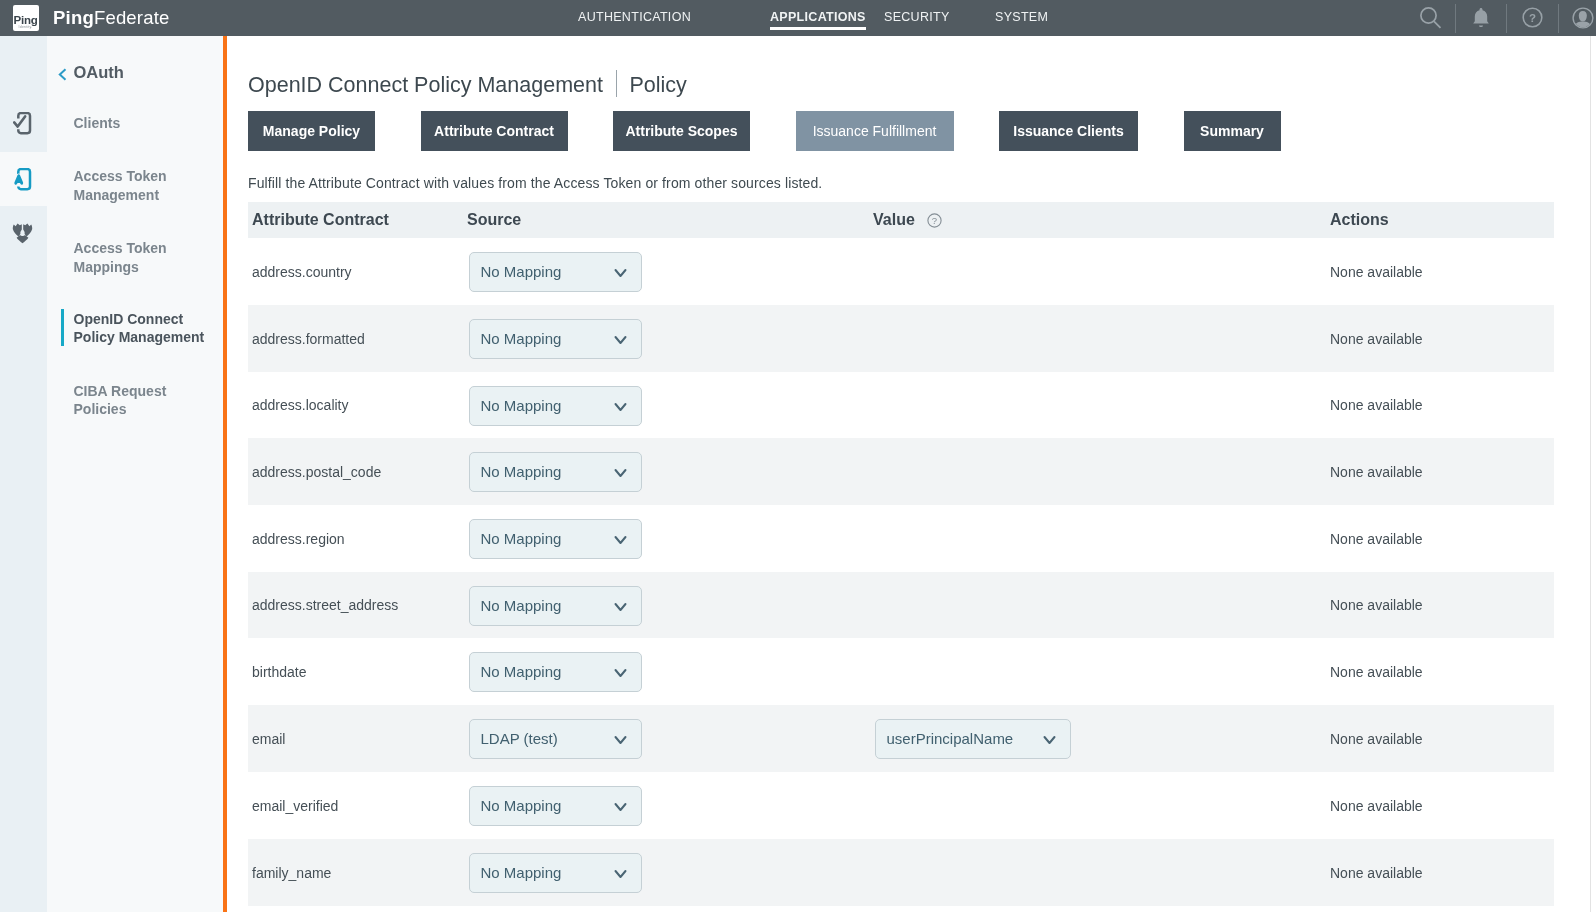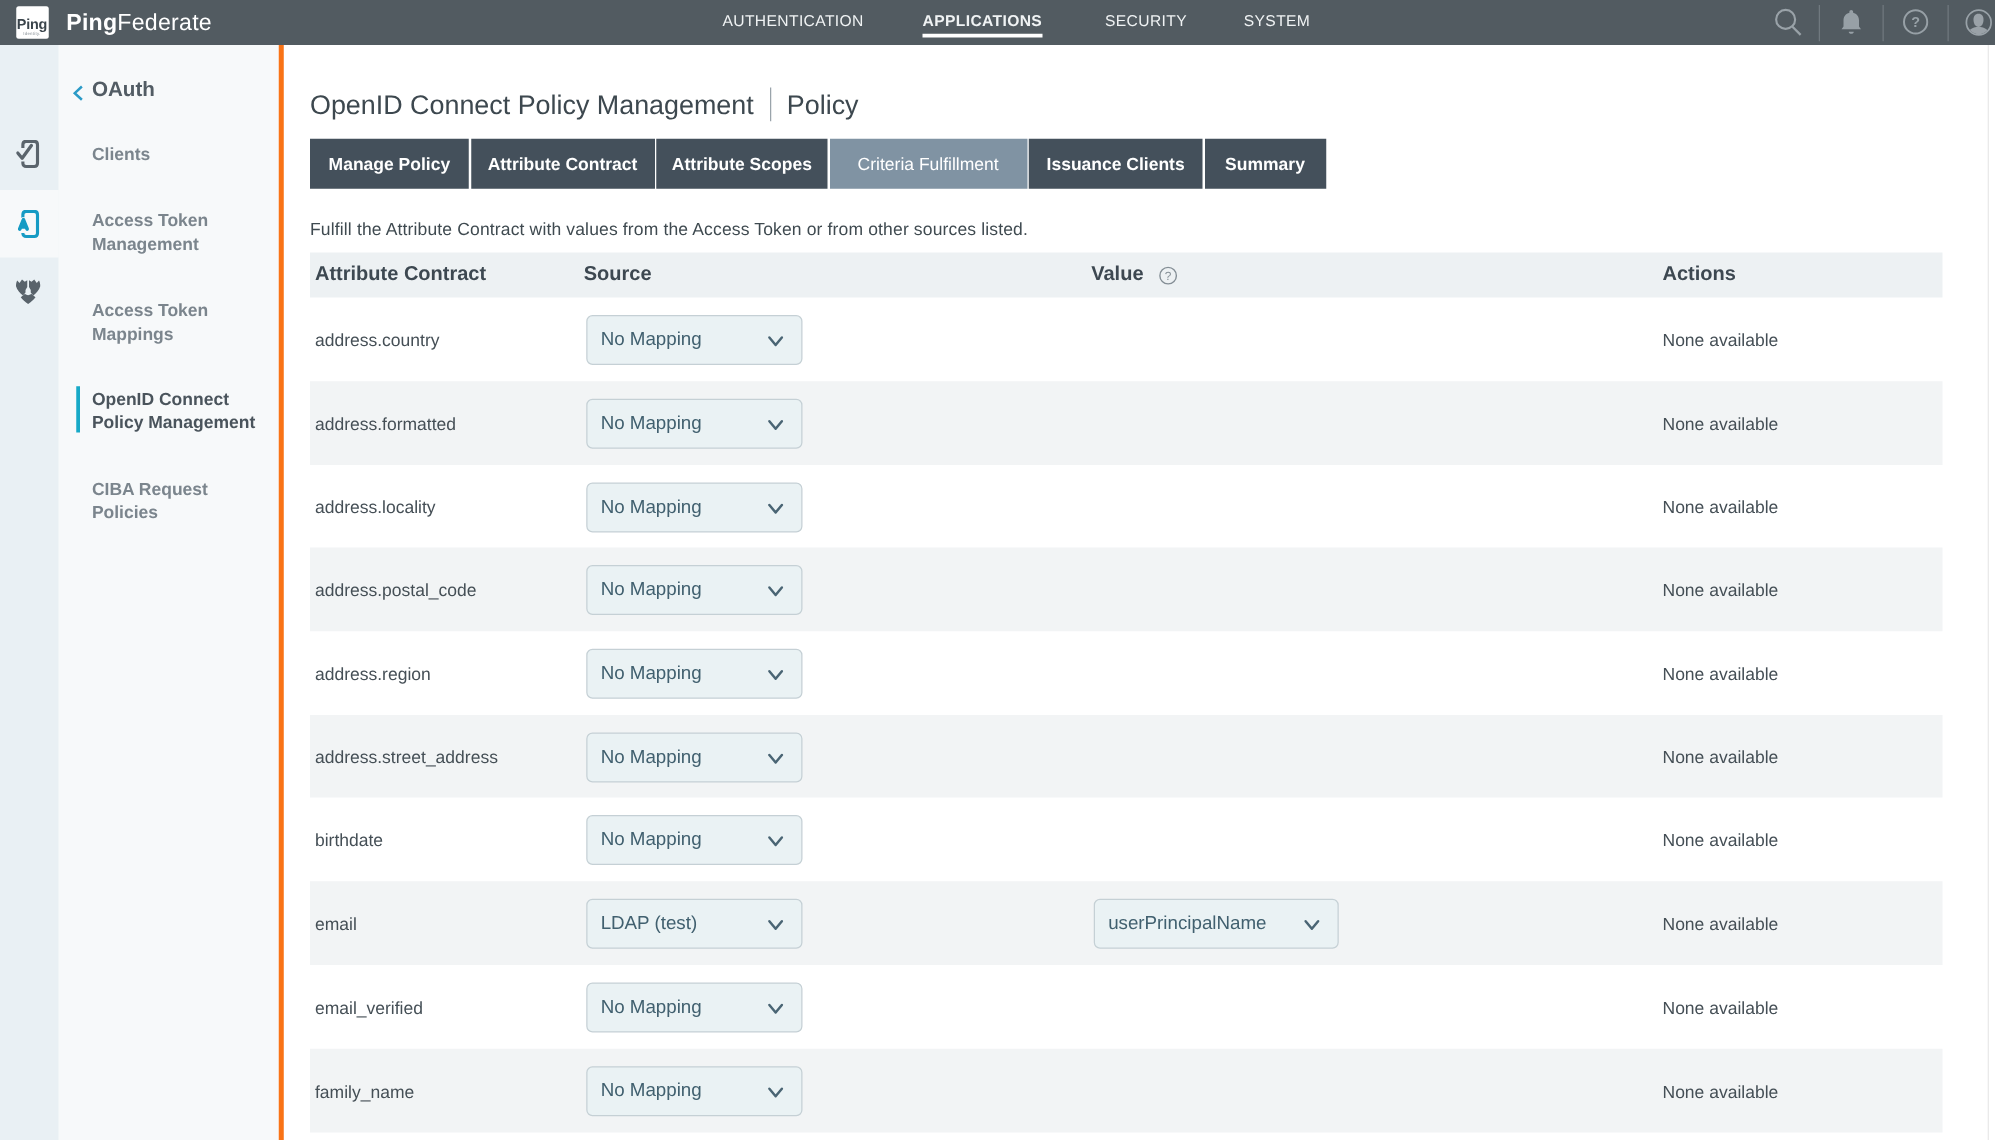--- a/index.html
+++ b/index.html
@@ -8,39 +8,39 @@
   .abs { position:absolute; }
 
   
   #topbar { position:absolute; left:0; top:0; width:1596px; height:36px; background:#525b61; }
   #logo { position:absolute; left:12.5px; top:5px; width:26px; height:26px; background:#fff; border-radius:2px; text-align:center; }
   #logo .p { font-size:11.5px; font-weight:bold; color:#3a444b; line-height:12px; margin-top:9px; letter-spacing:-0.2px; }
   #logo .i { font-size:3.5px; color:#8a9298; line-height:3.5px; letter-spacing:0.2px; }
   #brand { position:absolute; left:53px; top:7px; font-size:18.5px; color:#fff; letter-spacing:0.2px; }
   #brand b { font-weight:bold; }
   .nav { position:absolute; top:0; height:36px; line-height:35px; color:#f0f3f4; font-size:12.5px; letter-spacing:0.3px; }
-  .nav.active { font-weight:bold; }
+  .nav.active { font-weight:bold;margin-left:32px; }
   .nav.active:after { content:""; position:absolute; left:0; right:0; bottom:6.5px; height:2.5px; background:#fff; }
   .ticon { position:absolute; top:0; }
   .tdiv { position:absolute; top:4px; width:1px; height:29px; background:#70797f; }
 
   
   #iconstrip { position:absolute; left:0; top:36px; width:47px; height:876px; background:#e9f0f4; }
   #iconactive { position:absolute; left:0; top:116px; width:47px; height:54px; background:#f7f9fa; }
   #menu { position:absolute; left:47px; top:36px; width:180px; height:876px; background:#f7f9fa; border-right:4px solid #f97316; }
   .mi { position:absolute; left:26.5px; font-size:14px; font-weight:bold; color:#7b858d; line-height:18.5px; }
   .mi.on { color:#4a545c; }
   #oauthhdr { position:absolute; left:26.5px; top:27px; font-size:16.5px; font-weight:bold; color:#525c64; }
   #tealbar { position:absolute; left:14px; top:273px; width:3px; height:37px; background:#17a9c7; }
 
   
   #main { position:absolute; left:228px; top:36px; width:1362px; height:876px; background:#fff; }
   #title { position:absolute; left:20px; top:33.5px; font-size:21.5px; color:#3d484f; }
   #title .sep { display:inline-block; width:1.5px; height:27px; background:#9aa4ab; margin:0 12px 0 13px; vertical-align:-5.5px; }
-  #tabs { position:absolute; left:20px; top:75px; height:40px; display:flex; }
+  #tabs { position:absolute; left:20px; top:75px; height:40px; display:flex;gap:44px; }
   .tab { height:40px; line-height:40px; background:#44505b; color:#fff; font-size:14px; font-weight:bold; text-align:center; margin-right:1.5px; }
   .tab.active { background:#8093a3; font-weight:normal; }
   #desc { position:absolute; left:20px; top:139px; font-size:14px; color:#3f4a50; letter-spacing:0.12px; }
   #thead { position:absolute; left:20px; top:166px; width:1306px; height:36px; background:#edf1f3; }
   .th { position:absolute; top:0; height:36px; line-height:36px; font-size:16px; font-weight:bold; color:#3d4851; }
   .row { position:absolute; left:20px; width:1306px; }
   .row.alt { background:#f2f4f5; }
   .rlabel { position:absolute; left:4px; top:0; height:100%; display:flex; align-items:center; font-size:14px; color:#454f56; }
   .ddown { position:absolute; top:13.5px; height:40px; background:#eaf2f4; border:1px solid #c5d0d5; border-radius:5px; font-size:15px; color:#41606f; line-height:38px; padding-left:10.5px; }
   .ddown svg { position:absolute; right:14px; top:14px; }
@@ -116,21 +116,21 @@
     <div class="mi" style="top:345.5px;">CIBA Request<br>Policies</div>
   </div>
 
   <div id="scrolledge"></div>
   <div id="main">
     <div id="title">OpenID Connect Policy Management<span class="sep"></span>Policy</div>
     <div id="tabs">
       <div class="tab" style="width:127px;">Manage Policy</div>
       <div class="tab" style="width:147px;">Attribute Contract</div>
       <div class="tab" style="width:137px;">Attribute Scopes</div>
-      <div class="tab active" style="width:158px;">Criteria Fulfillment</div>
+      <div class="tab active" style="width:158px;">Issuance Fulfillment</div>
       <div class="tab" style="width:139px;">Issuance Clients</div>
       <div class="tab" style="width:97px;">Summary</div>
     </div>
     <div id="desc">Fulfill the Attribute Contract with values from the Access Token or from other sources listed.</div>
     <div id="thead">
       <div class="th" style="left:4px;">Attribute Contract</div>
       <div class="th" style="left:219px;">Source</div>
       <div class="th" style="left:625px;">Value</div>
       <svg class="abs" style="left:678.5px;top:10.5px;" width="15" height="15" viewBox="0 0 15 15">
         <circle cx="7.5" cy="7.5" r="6.6" fill="none" stroke="#848e95" stroke-width="1.1"></circle>

